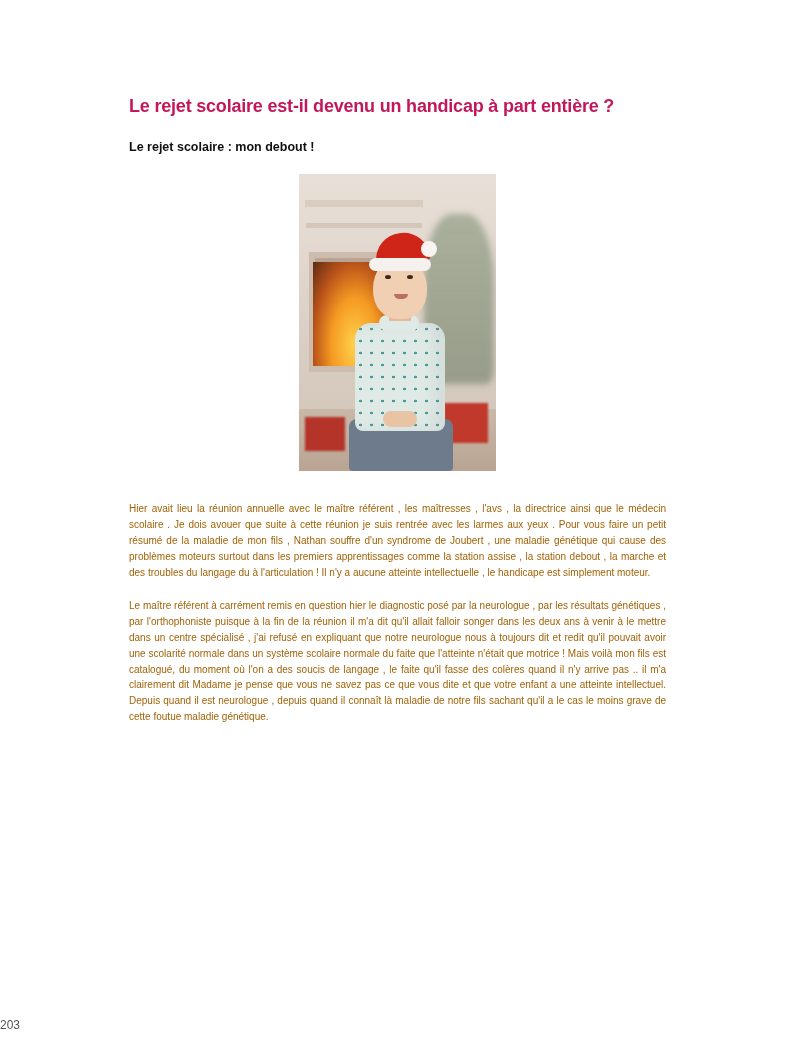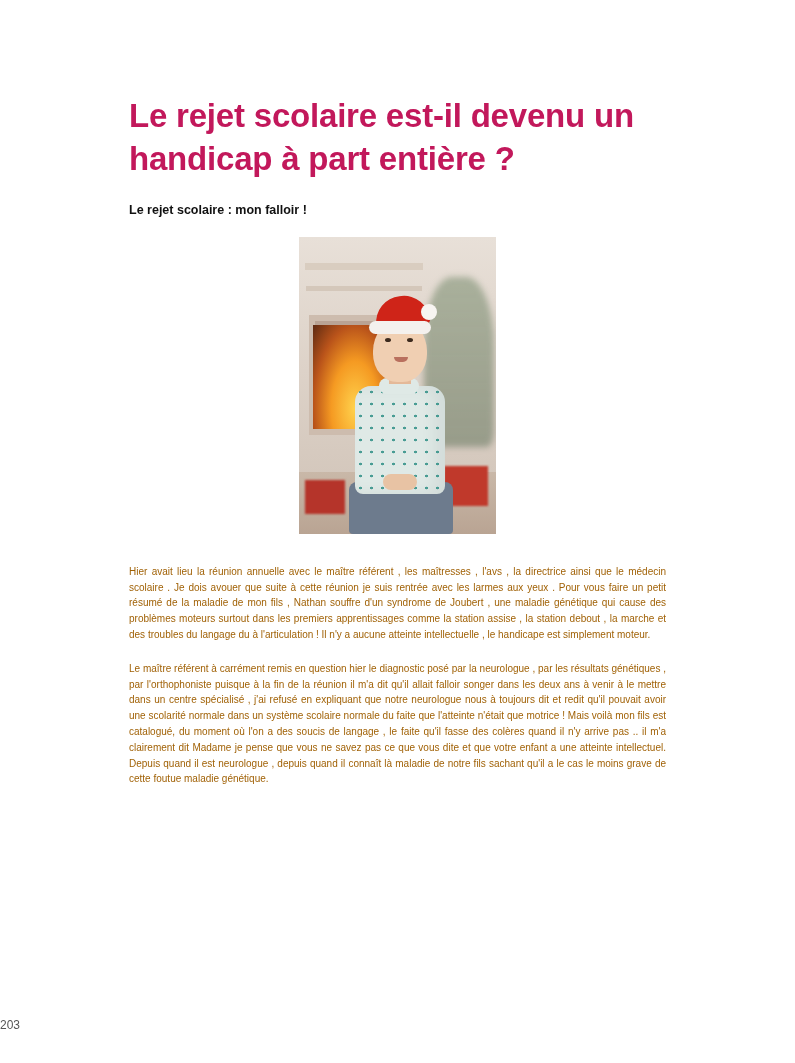--- a/index.html
+++ b/index.html
@@ -24,21 +24,21 @@
     background: #ffffff;
   }
   .content {
     position: absolute;
     left: 129px;
     top: 95px;
     width: 537px;
   }
   .doc-title {
     color: #c2185b;
-    font-size: 33px;
+    font-size: 18px;
     font-weight: bold;
     line-height: 1.30;
     margin: 0 0 22px 0;
     letter-spacing: -0.2px;
   }
   .doc-subtitle {
     font-size: 12.5px;
     font-weight: bold;
     color: #111111;
     margin: 0 0 20px 0;
@@ -173,21 +173,21 @@
   }
 </style>
 </head>
 <body>
 
 <div class="page">
   <div class="content">
 
     <h1 class="doc-title">Le rejet scolaire est-il devenu un handicap à part entière ?</h1>
 
-    <h2 class="doc-subtitle">Le rejet scolaire : mon falloir !</h2>
+    <h2 class="doc-subtitle">Le rejet scolaire : mon debout !</h2>
 
     <figure class="figure">
       <div class="figure-img">
         <div class="room-wall"></div>
         <div class="room-shelf"></div>
         <div class="fireplace"></div>
         <div class="fire"></div>
         <div class="tree"></div>
         <div class="floor"></div>
         <div class="gift-c"></div>

